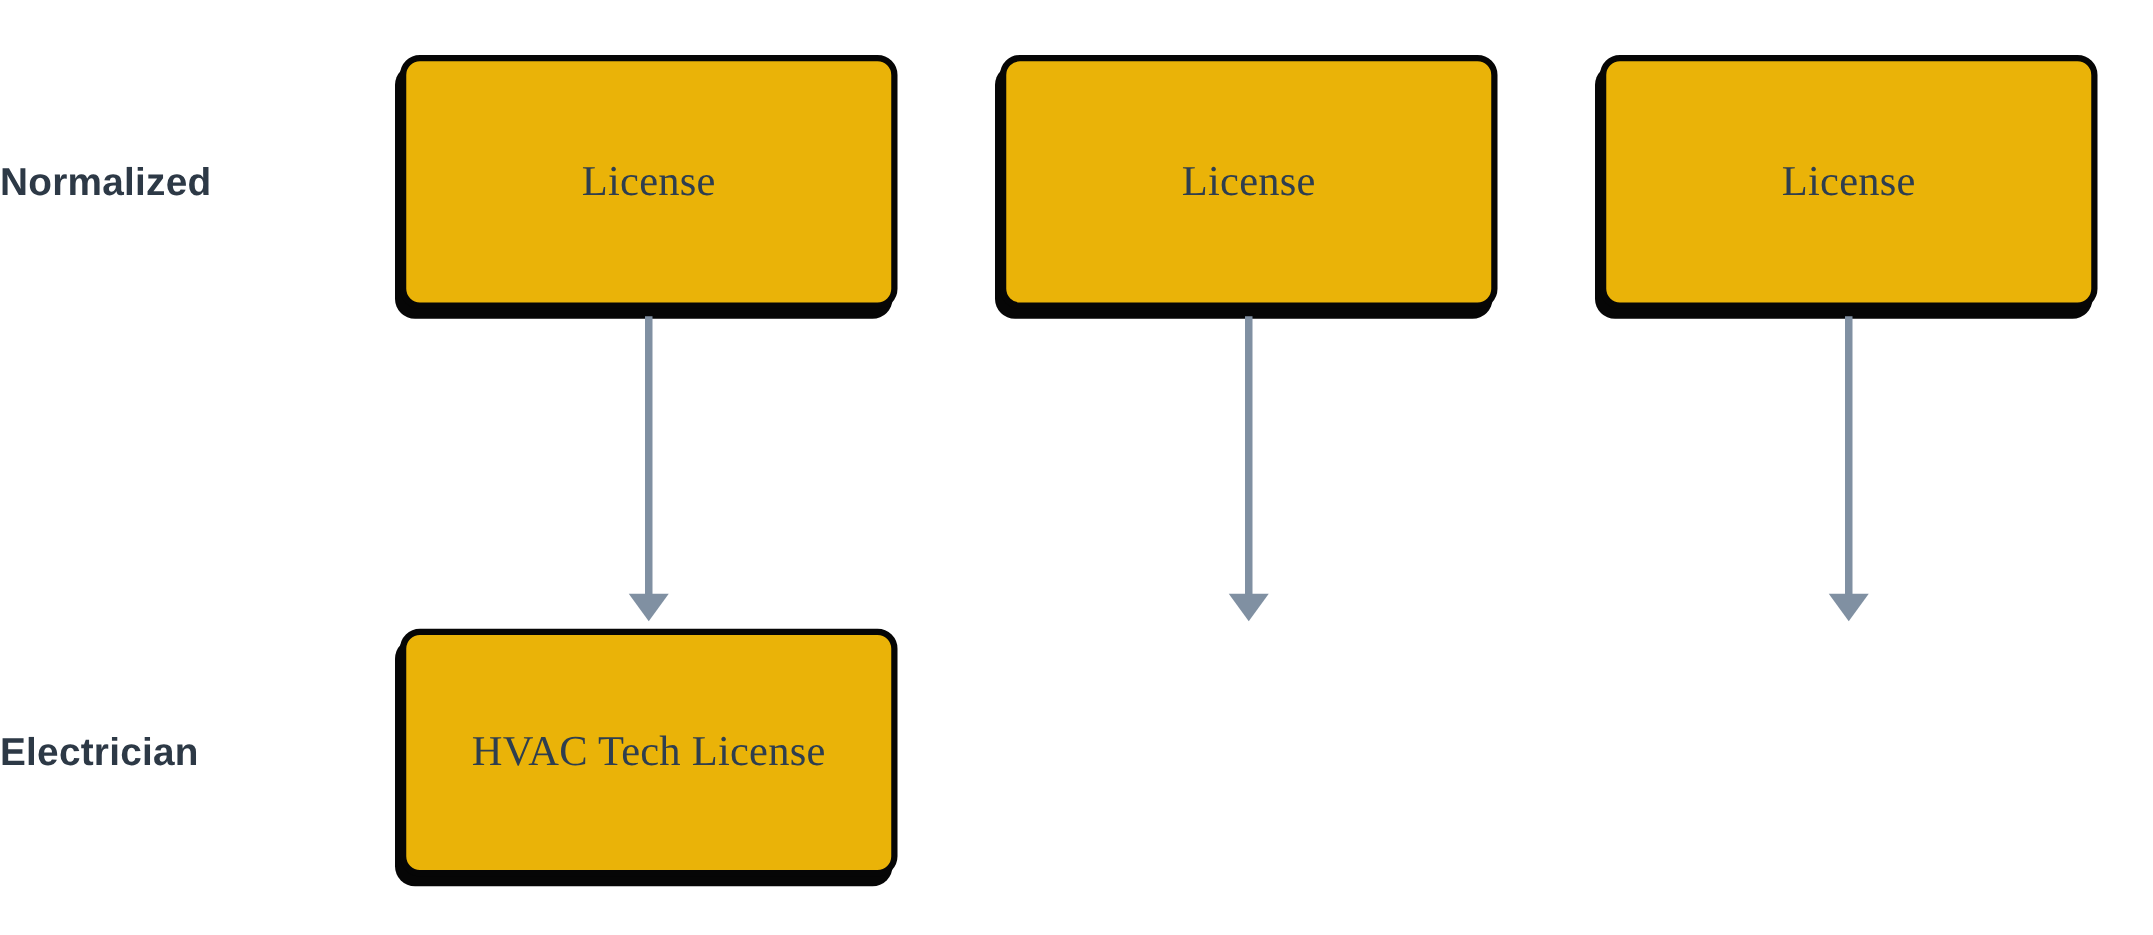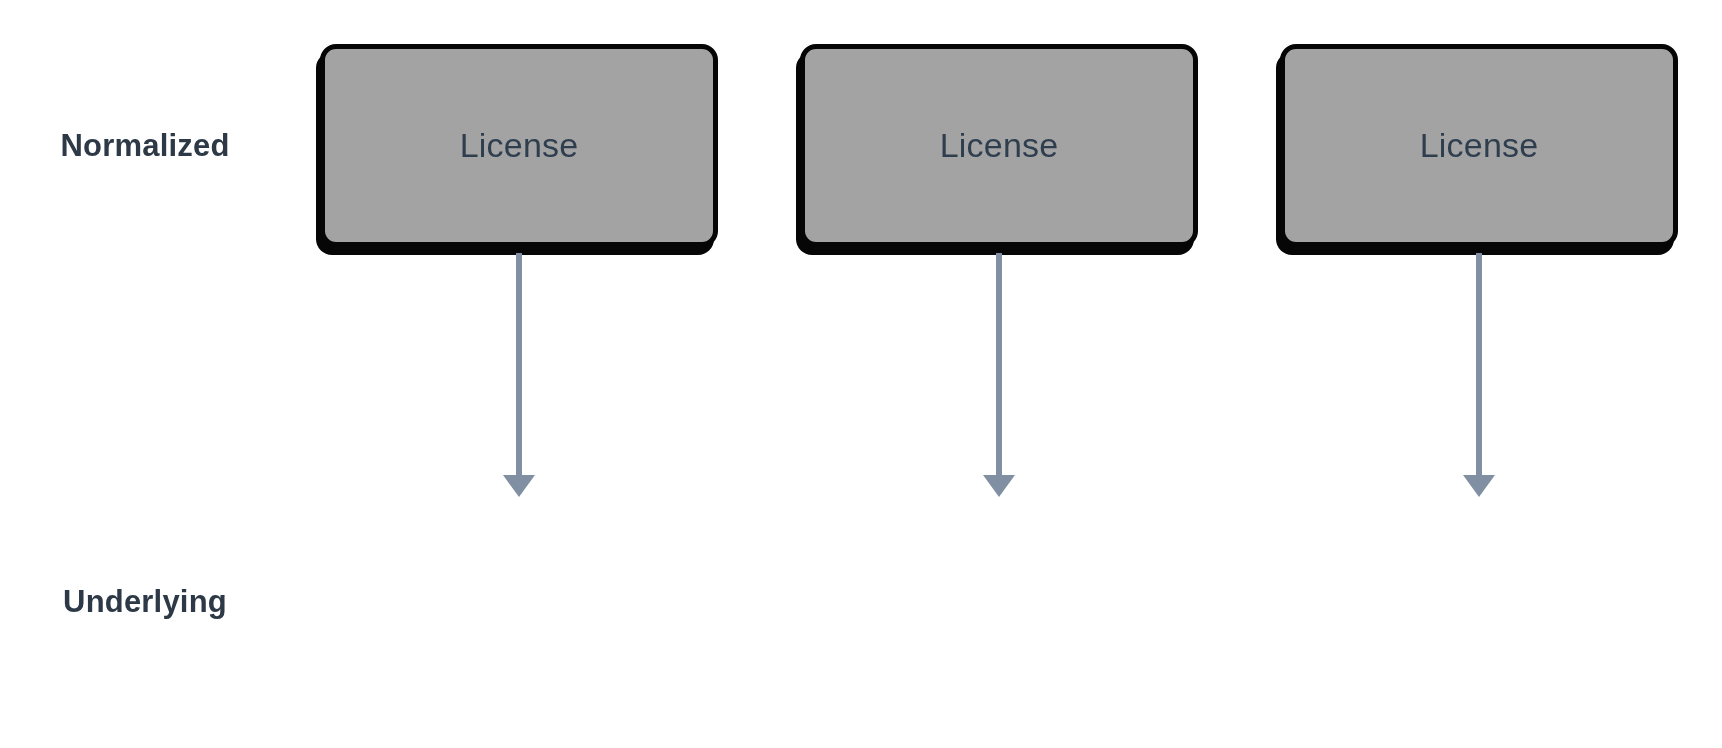--- a/index.html
+++ b/index.html
@@ -14,46 +14,46 @@
     background: #ffffff;
     overflow: hidden;
     font-family: "Liberation Sans", sans-serif;
   }
 
   
   .row-label {
     position: absolute;
     left: 0;
     width: 290px;
-    text-align: center;
     font-size: 31px;
     font-weight: 700;
     line-height: 36px;
     color: #2d3946;
     letter-spacing: 0.2px;
   }
   .row-label--normalized { top: 128px; }
   .row-label--underlying { top: 584px; }
 
   
   .node {
     position: absolute;
     width: 398px;
     box-sizing: border-box;
-    background: #a3a3a3;
+    background: #eab308;
     border: 5px solid #060606;
     border-radius: 16px;
     box-shadow: -4px 8px 0 #060606;
     display: flex;
     align-items: center;
     justify-content: center;
     font-size: 34px;
     color: #2e3e4f;
     letter-spacing: 0.2px;
     white-space: nowrap;
+    font-family: Liberation Serif, serif;
   }
   .node--top    { top: 44px;  height: 203px; }
   .node--bottom { top: 503px; height: 198px; }
   .col-1 { left: 320px;  }
   .col-2 { left: 800px;  }
   .col-3 { left: 1280px; }
 
   
   .arrow {
     position: absolute;
@@ -82,21 +82,21 @@
     border-right: 16px solid transparent;
     border-top: 22px solid #8090a2;
   }
 </style>
 </head>
 <body>
 
 <div class="canvas">
 
   <div class="row-label row-label--normalized">Normalized</div>
-  <div class="row-label row-label--underlying">Underlying</div>
+  <div class="row-label row-label--underlying">Electrician</div>
 
   <div class="node node--top col-1">
     <span>License</span>
   </div>
   <div class="node node--top col-2">
     <span>License</span>
   </div>
   <div class="node node--top col-3">
     <span>License</span>
   </div>
@@ -107,14 +107,17 @@
   </div>
   <div class="arrow arrow--2">
     <div class="arrow-shaft"></div>
     <div class="arrow-head"></div>
   </div>
   <div class="arrow arrow--3">
     <div class="arrow-shaft"></div>
     <div class="arrow-head"></div>
   </div>
 
+  <div class="node node--bottom col-1">
+    <span>HVAC Tech License</span>
+  </div>
 
 </div>
 
 </body></html>

